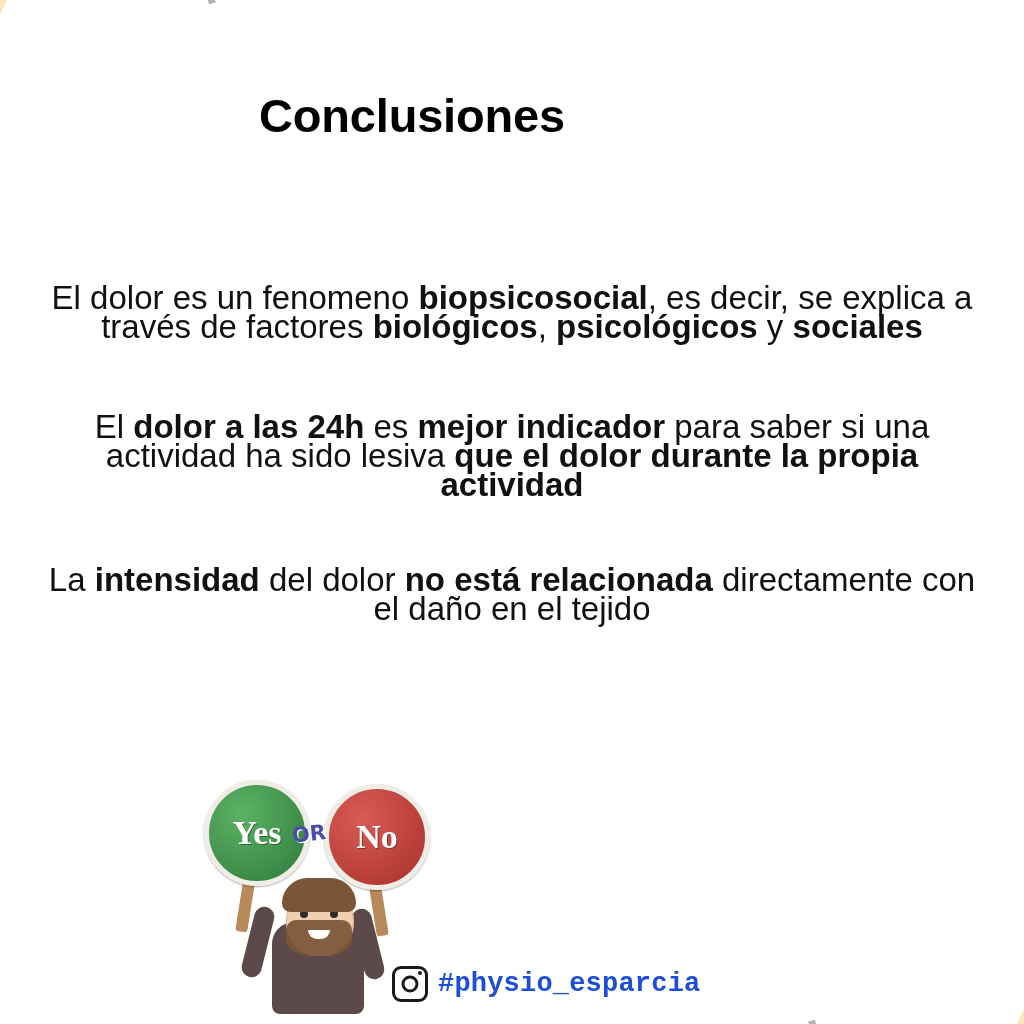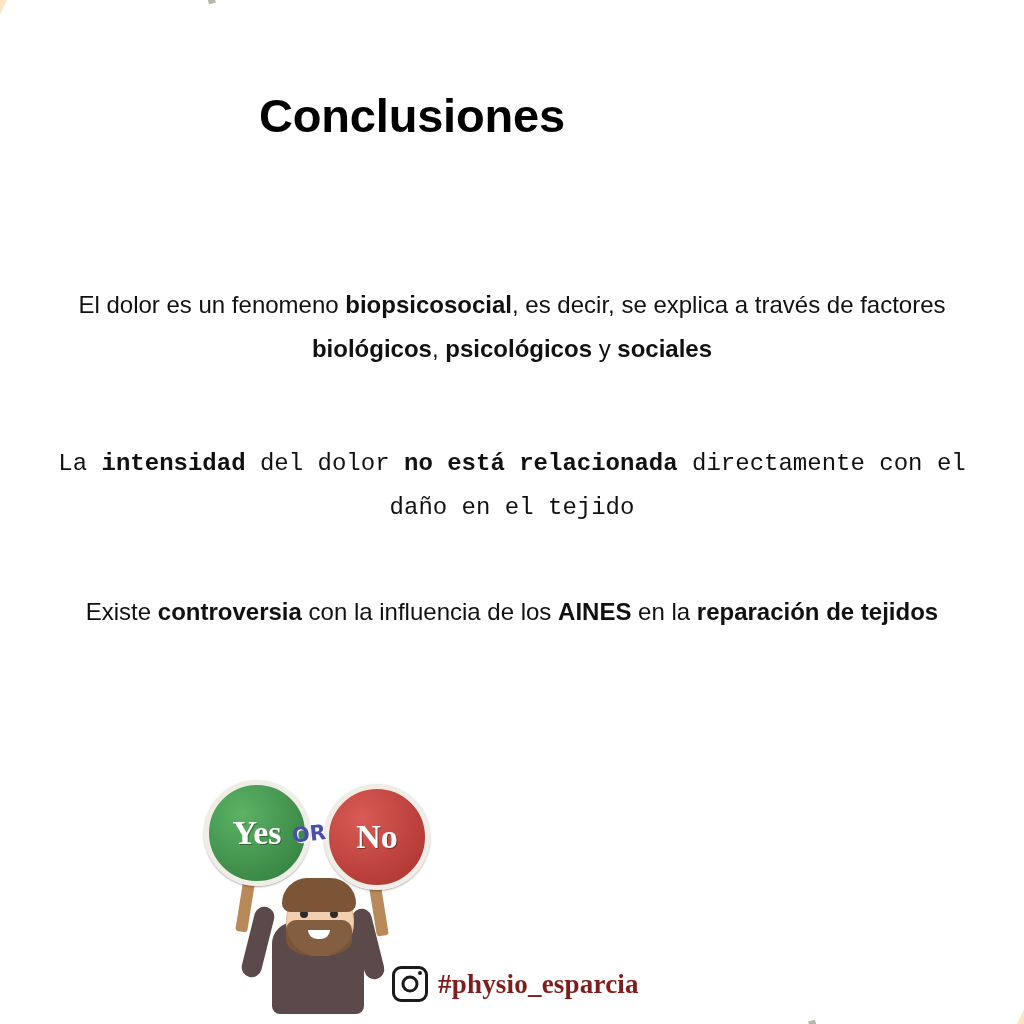--- a/index.html
+++ b/index.html
@@ -75,27 +75,27 @@
   
   #body-block {
     position: absolute;
     top: 283px;
     left: 40px;
     width: 944px;
   }
   .para {
     text-align: center;
     color: #111111;
-    font-size: 24px;
-    line-height: 44px;
+    font-size: 33px;
+    line-height: 29px;
     margin: 0 0 58px 0;
   }
   .para.p1 { margin-bottom: 71px; }
   .para.p2 { margin-bottom: 66px; }
-  .para.p3 { margin-bottom: 60px; font-family: Liberation Mono, monospace; }
+  .para.p3 { margin-bottom: 38px; }
   .para b { font-weight: bold; }
 
   
   #bitmoji {
     position: absolute;
     left: 196px;
     bottom: 10px;
     width: 250px;
     height: 240px;
   }
@@ -232,24 +232,24 @@
   }
   #ig-icon::before {
     content: "";
     position: absolute;
     right: 3px; top: 2px;
     width: 4px; height: 4px;
     background: #1a1a1a;
     border-radius: 50%;
   }
   #handle-text {
-    font-family: Liberation Serif, serif;
+    font-family: Liberation Mono, monospace;
     font-weight: bold;
     font-size: 27px;
-    color: #7f1d1d;
+    color: #1d4ed8;
     letter-spacing: 0.2px;
   }
 </style>
 </head>
 <body>
 
 <div id="slide">
 
   <div class="ornament" id="orn-tl">
     <div class="arc"></div>
@@ -262,22 +262,22 @@
     <div class="arc"></div>
 
     <div class="ray" style="bottom:140px; right:132px; border-left:24px solid transparent; border-right:24px solid transparent; border-top:56px solid #fae6c0; transform:rotate(183deg);"></div>
 
   </div>
 
   <div id="title">Conclusiones</div>
 
   <div id="body-block">
     <p class="para p1"><span>El dolor es un fenomeno </span><b>biopsicosocial</b><span>, es decir, se explica a través de factores </span><b>biológicos</b><span>, </span><b>psicológicos</b><span> y </span><b>sociales</b></p>
+    <p class="para p2"><span>El </span><b>dolor a las 24h</b><span> es </span><b>mejor indicador</b><span> para saber si una actividad ha sido lesiva </span><b>que el dolor durante la propia actividad</b></p>
     <p class="para p3"><span>La </span><b>intensidad</b><span> del dolor </span><b>no está relacionada</b><span> directamente con el daño en el tejido</span></p>
-    <p class="para p4"><span>Existe </span><b>controversia</b><span> con la influencia de los </span><b>AINES</b><span> en la </span><b>reparación de tejidos</b></p>
   </div>
 
   <div id="bitmoji">
     <div class="stick" id="stick-yes"></div>
     <div class="stick" id="stick-no"></div>
     <div class="sign" id="sign-yes">Yes</div>
     <div class="sign" id="sign-no">No</div>
     <div id="or-badge">OR</div>
     <div class="arm" id="arm-l"></div>
     <div class="arm" id="arm-r"></div>

